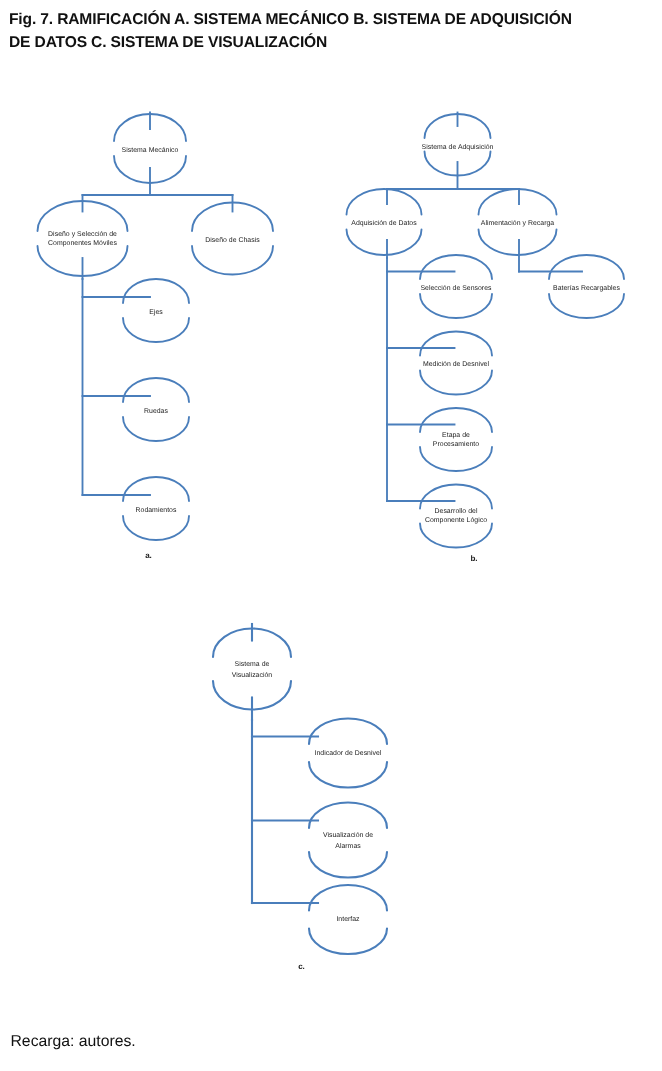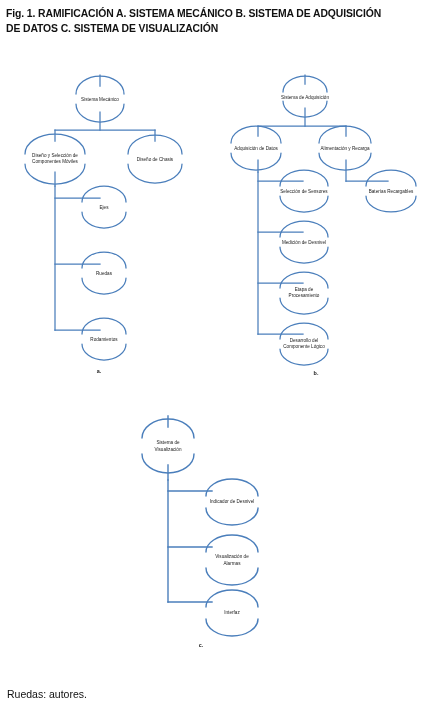--- a/index.html
+++ b/index.html
@@ -87,21 +87,21 @@
     font-weight: bold;
     color: #222222;
     text-align: center;
     width: 14px;
   }
 </style>
 </head>
 <body>
 
 <div id="figure-title">
-  <span class="title-line-1">Fig. 1. RAMIFICACIÓN A. SISTEMA MECÁNICO B. SISTEMA DE ADQUISICIÓN</span>
+  <span class="title-line-1">Fig. 7. RAMIFICACIÓN A. SISTEMA MECÁNICO B. SISTEMA DE ADQUISICIÓN</span>
   <span class="title-line-2">DE DATOS C. SISTEMA DE VISUALIZACIÓN</span>
 </div>
 
 <div class="diagram" id="diagram-a" style="left:0px; top:68px; width:220px; height:320px;">
 
   <svg class="diagram-svg" width="220" height="320" viewBox="0 0 220 320">
     <g fill="none" stroke="#4a7ebb" stroke-width="1.25" stroke-linecap="square">
 
       <line x1="100" y1="7" x2="100" y2="18"></line>
 
@@ -306,13 +306,13 @@
     <span class="node-label">Visualización de Alarmas</span>
   </div>
 
   <div class="node n-sm" style="left:86px; top:196px;">
     <span class="node-label">Interfaz</span>
   </div>
 
   <div class="sub-letter" style="left:74px; top:232px;">c.</div>
 </div>
 
-<div id="source-note">Ruedas: autores.</div>
+<div id="source-note">Recarga: autores.</div>
 
 </body></html>

